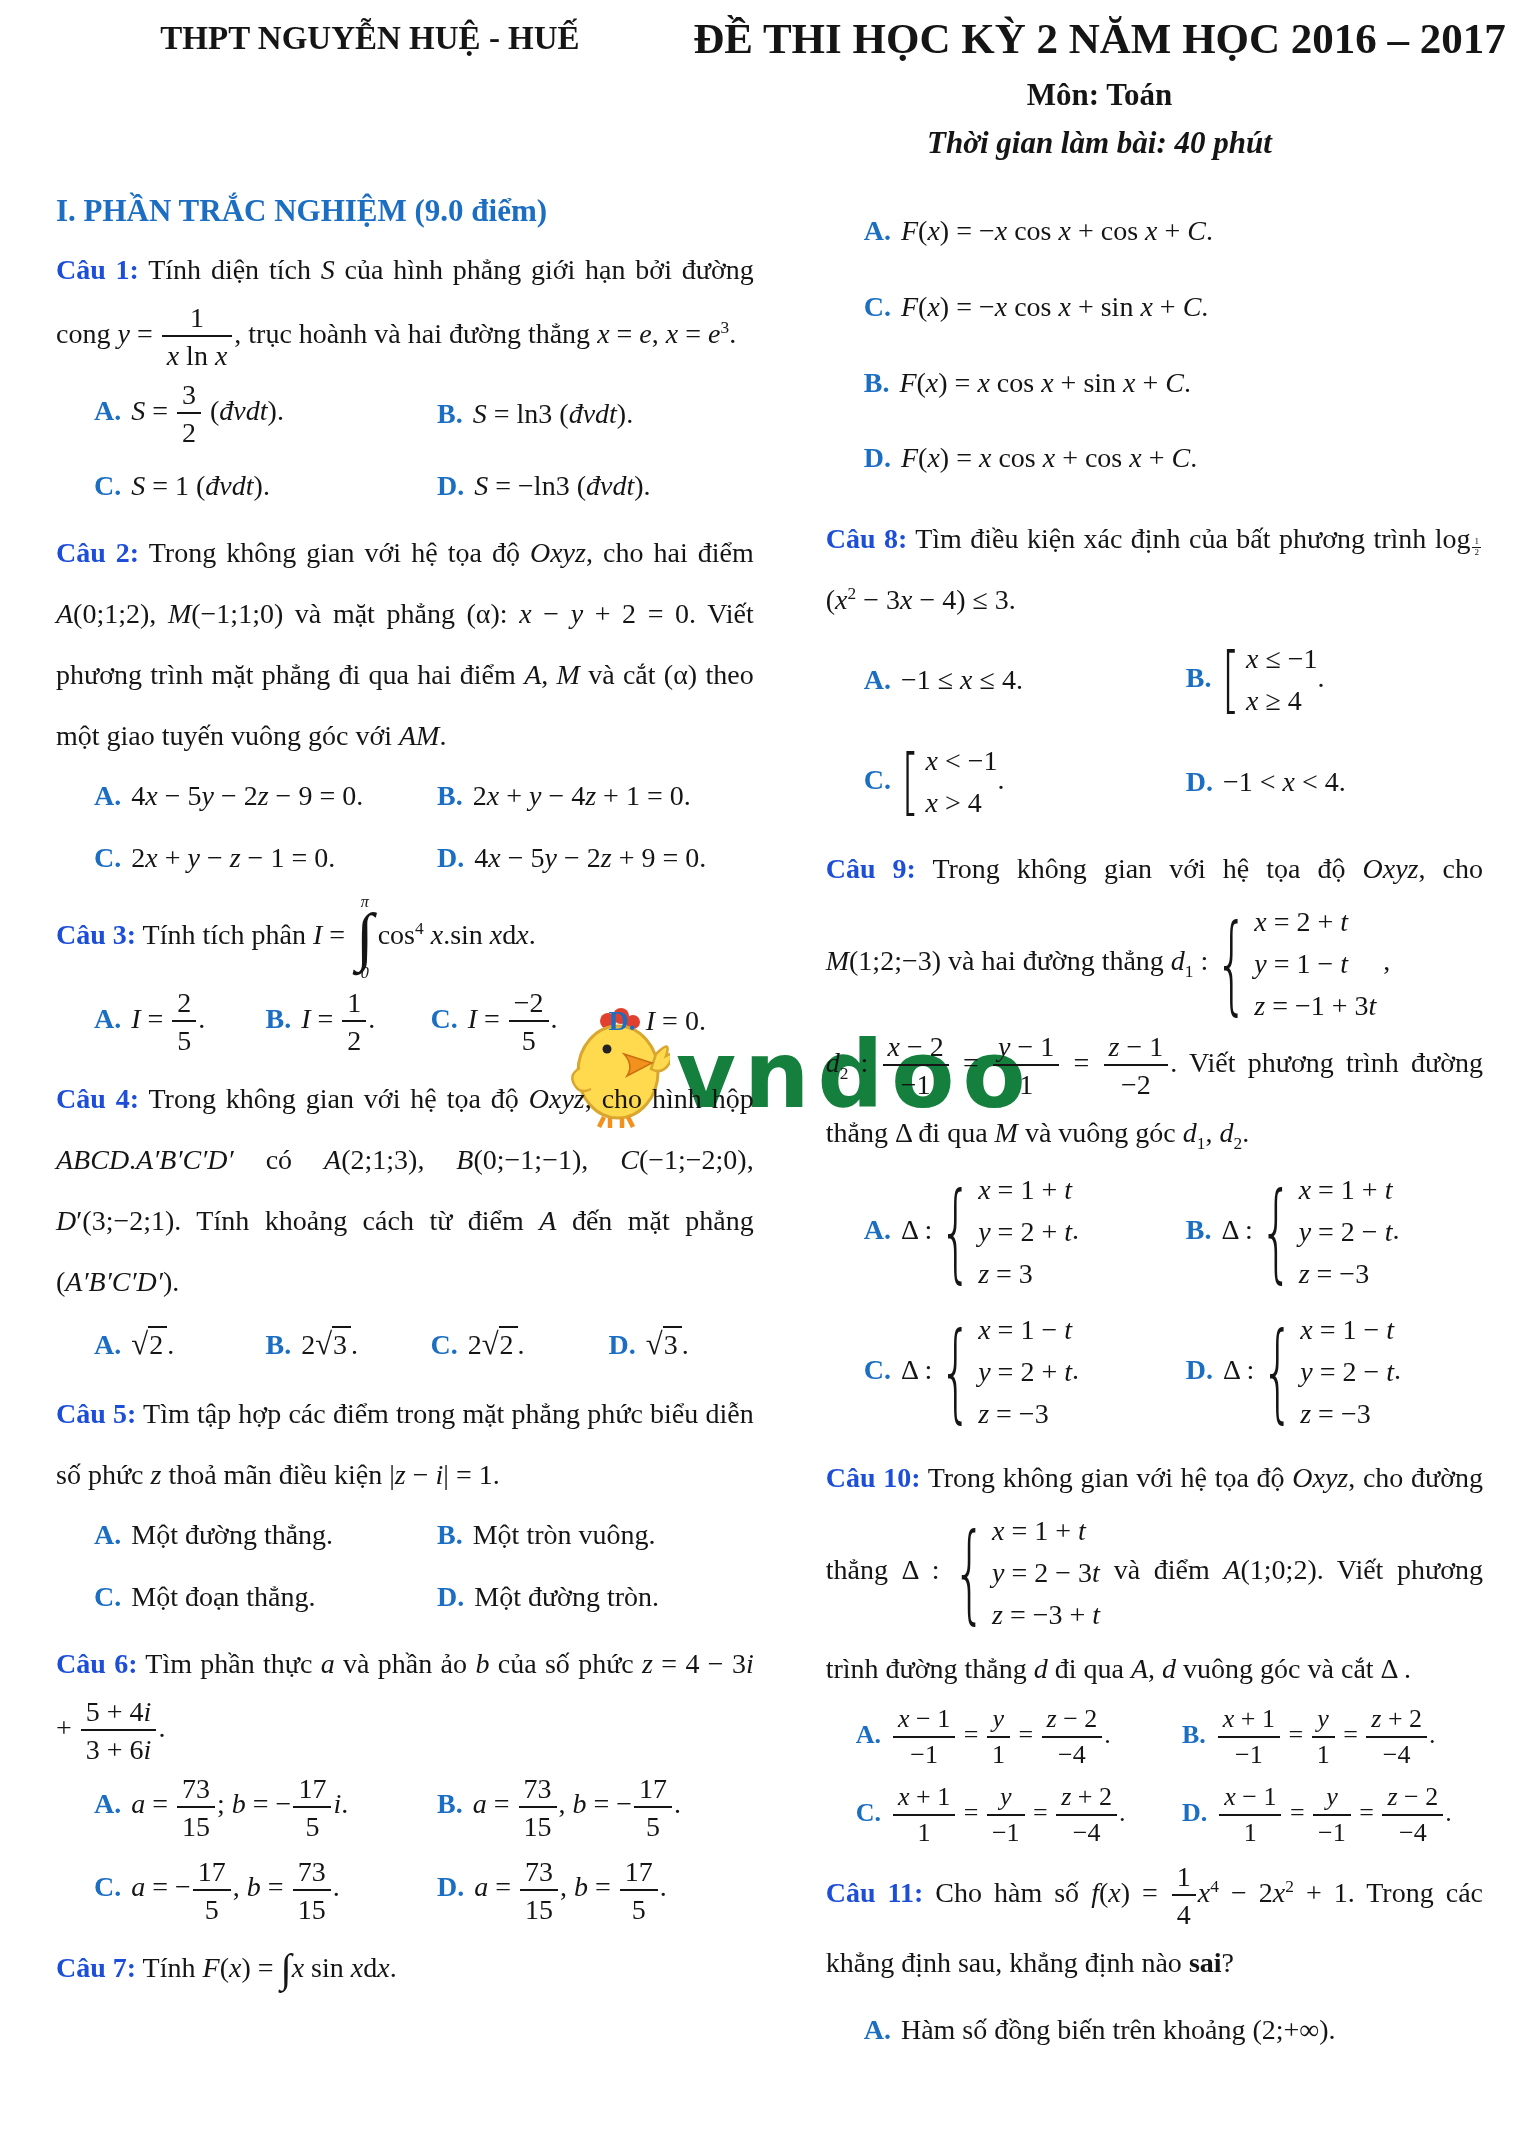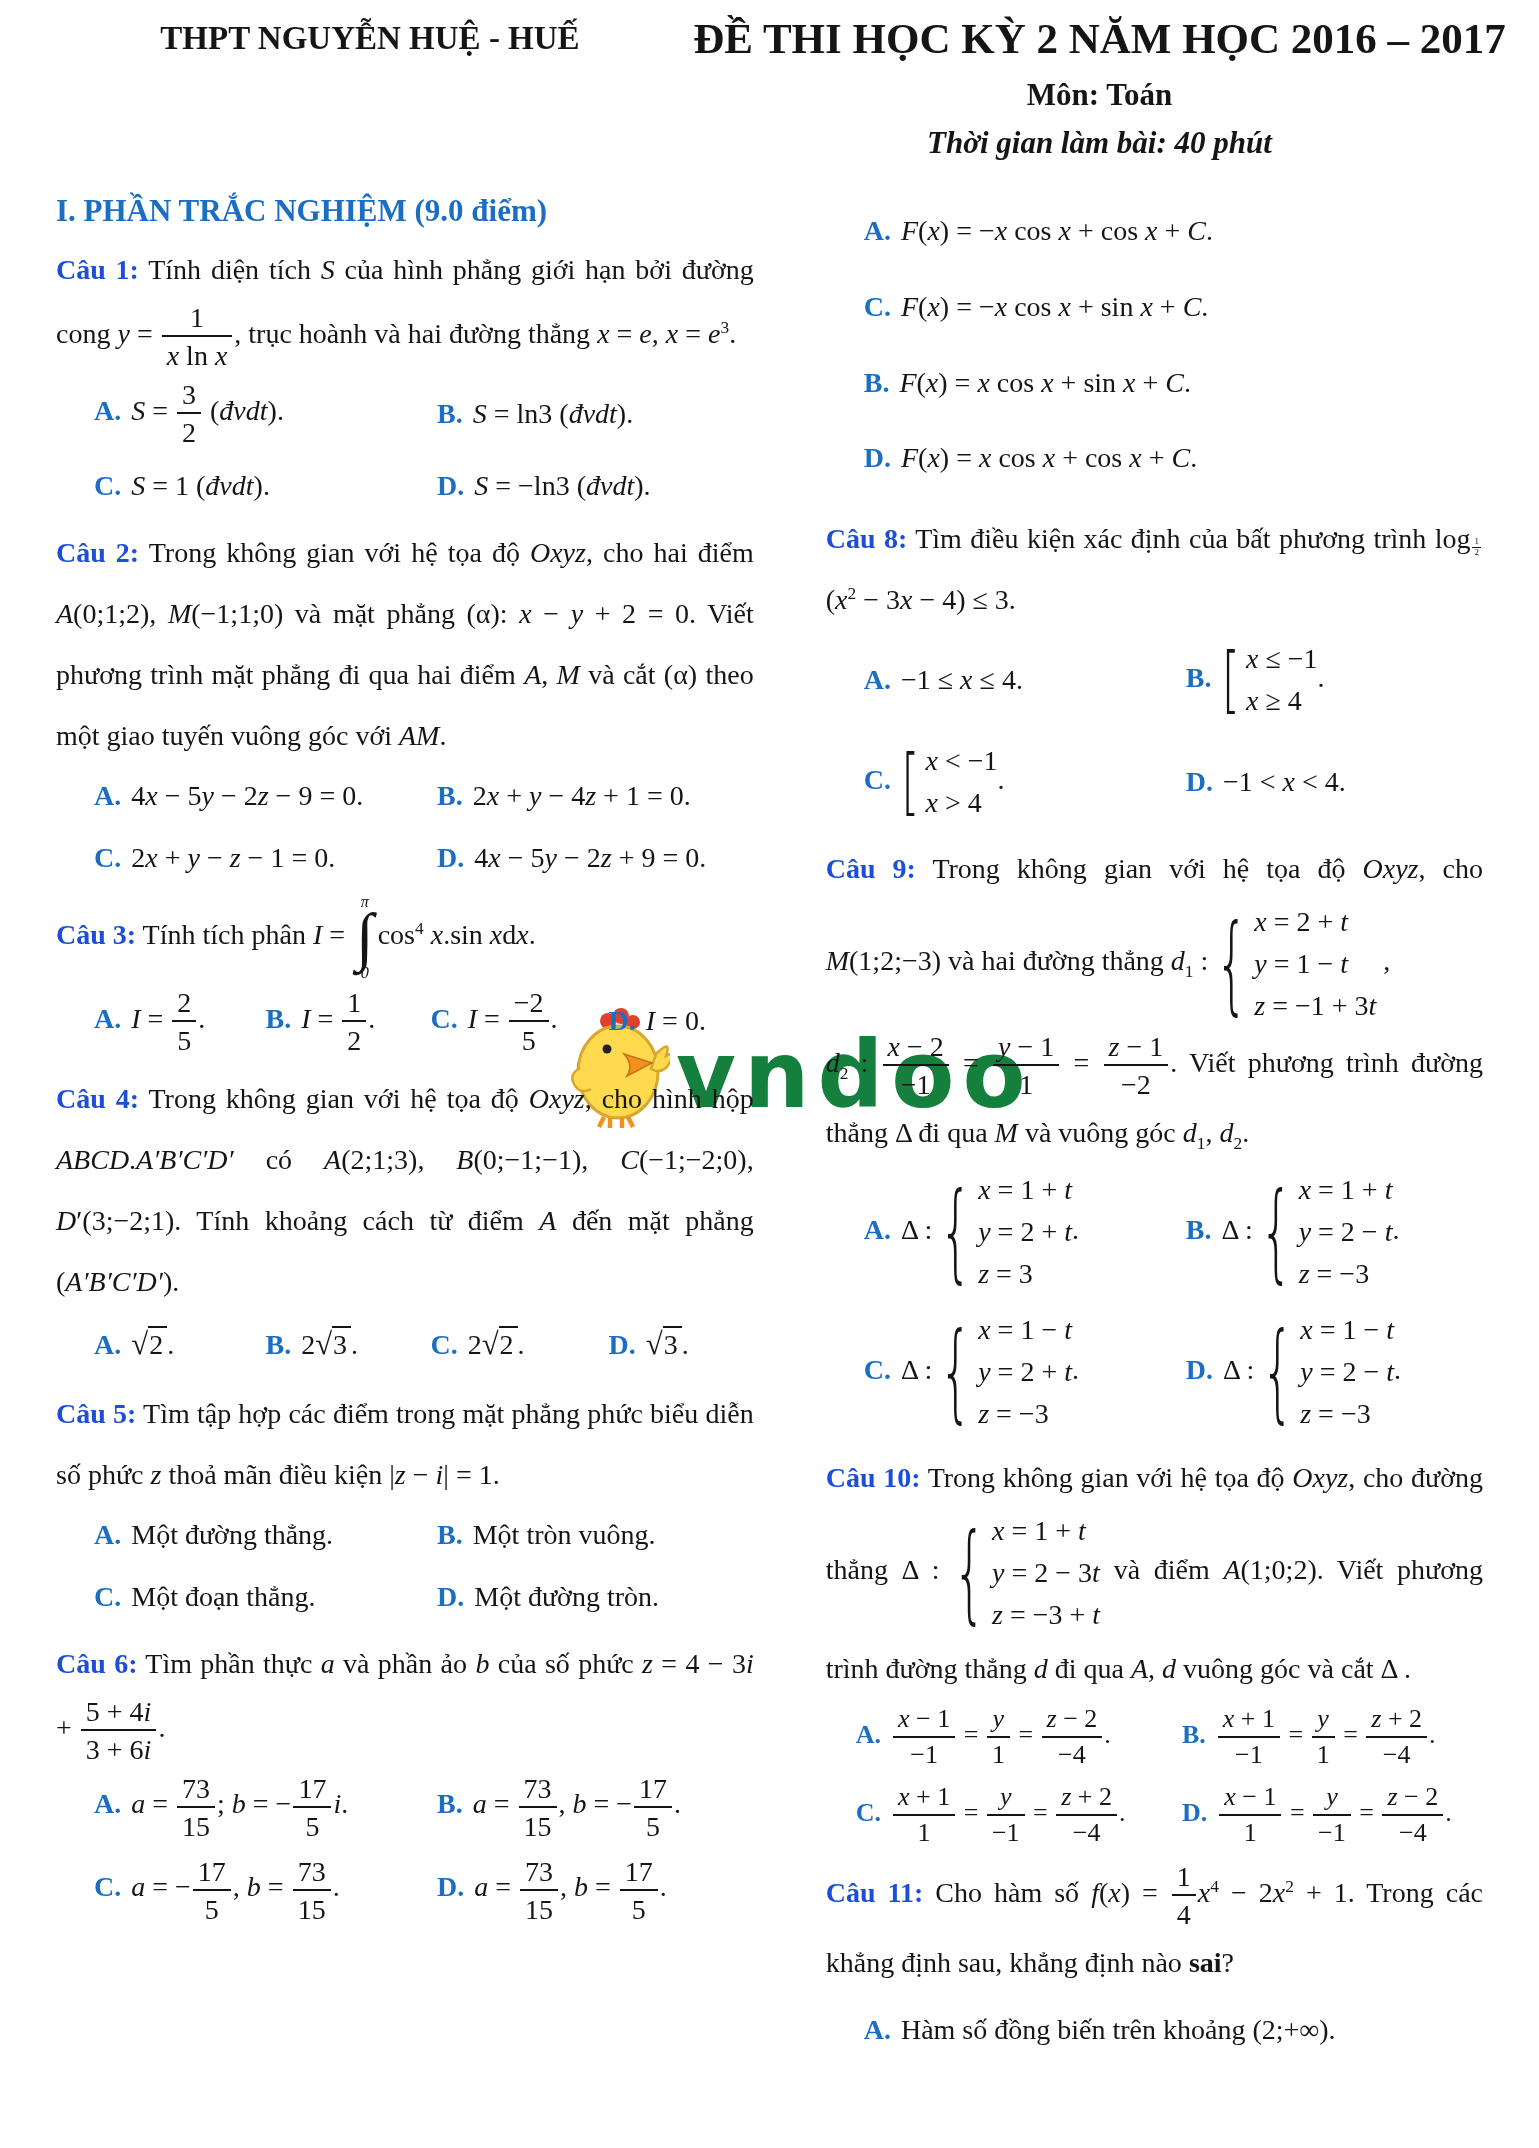--- a/index.html
+++ b/index.html
@@ -151,20 +151,23 @@
         </div>
         <div class="q">
           <p class="qp"><span class="qlabel">Câu 6:</span> Tìm phần thực <i>a</i> và phần ảo <i>b</i> của số phức <i>z</i> = 4 − 3<i>i</i> + <span class="frac"><span class="fn">5 + 4<i>i</i></span><span class="fd">3 + 6<i>i</i></span></span>.</p>
           <div class="opts grid2">
             <div class="opt"><span class="opt-k">A.</span><span class="opt-v"><i>a</i> = <span class="frac"><span class="fn">73</span><span class="fd">15</span></span>; <i>b</i> = −<span class="frac"><span class="fn">17</span><span class="fd">5</span></span><i>i</i>.</span></div>
             <div class="opt"><span class="opt-k">B.</span><span class="opt-v"><i>a</i> = <span class="frac"><span class="fn">73</span><span class="fd">15</span></span>, <i>b</i> = −<span class="frac"><span class="fn">17</span><span class="fd">5</span></span>.</span></div>
             <div class="opt"><span class="opt-k">C.</span><span class="opt-v"><i>a</i> = −<span class="frac"><span class="fn">17</span><span class="fd">5</span></span>, <i>b</i> = <span class="frac"><span class="fn">73</span><span class="fd">15</span></span>.</span></div>
             <div class="opt"><span class="opt-k">D.</span><span class="opt-v"><i>a</i> = <span class="frac"><span class="fn">73</span><span class="fd">15</span></span>, <i>b</i> = <span class="frac"><span class="fn">17</span><span class="fd">5</span></span>.</span></div>
           </div>
         </div>
+        <div class="q">
+          <p class="qp"><span class="qlabel">Câu 7:</span> Tính <i>F</i>(<i>x</i>) = <span class="inlint">∫</span><i>x</i> sin <i>x</i>d<i>x</i>.</p>
+        </div>
       </div>
     <div class="col col-right">
         <div class="q">
           <div class="opts rows">
             <div class="opt"><span class="opt-k">A.</span><span class="opt-v"><i>F</i>(<i>x</i>) = −<i>x</i> cos <i>x</i> + cos <i>x</i> + <i>C</i>.</span></div>
             <div class="opt"><span class="opt-k">C.</span><span class="opt-v"><i>F</i>(<i>x</i>) = −<i>x</i> cos <i>x</i> + sin <i>x</i> + <i>C</i>.</span></div>
             <div class="opt"><span class="opt-k">B.</span><span class="opt-v"><i>F</i>(<i>x</i>) = <i>x</i> cos <i>x</i> + sin <i>x</i> + <i>C</i>.</span></div>
             <div class="opt"><span class="opt-k">D.</span><span class="opt-v"><i>F</i>(<i>x</i>) = <i>x</i> cos <i>x</i> + cos <i>x</i> + <i>C</i>.</span></div>
           </div>
         </div>

